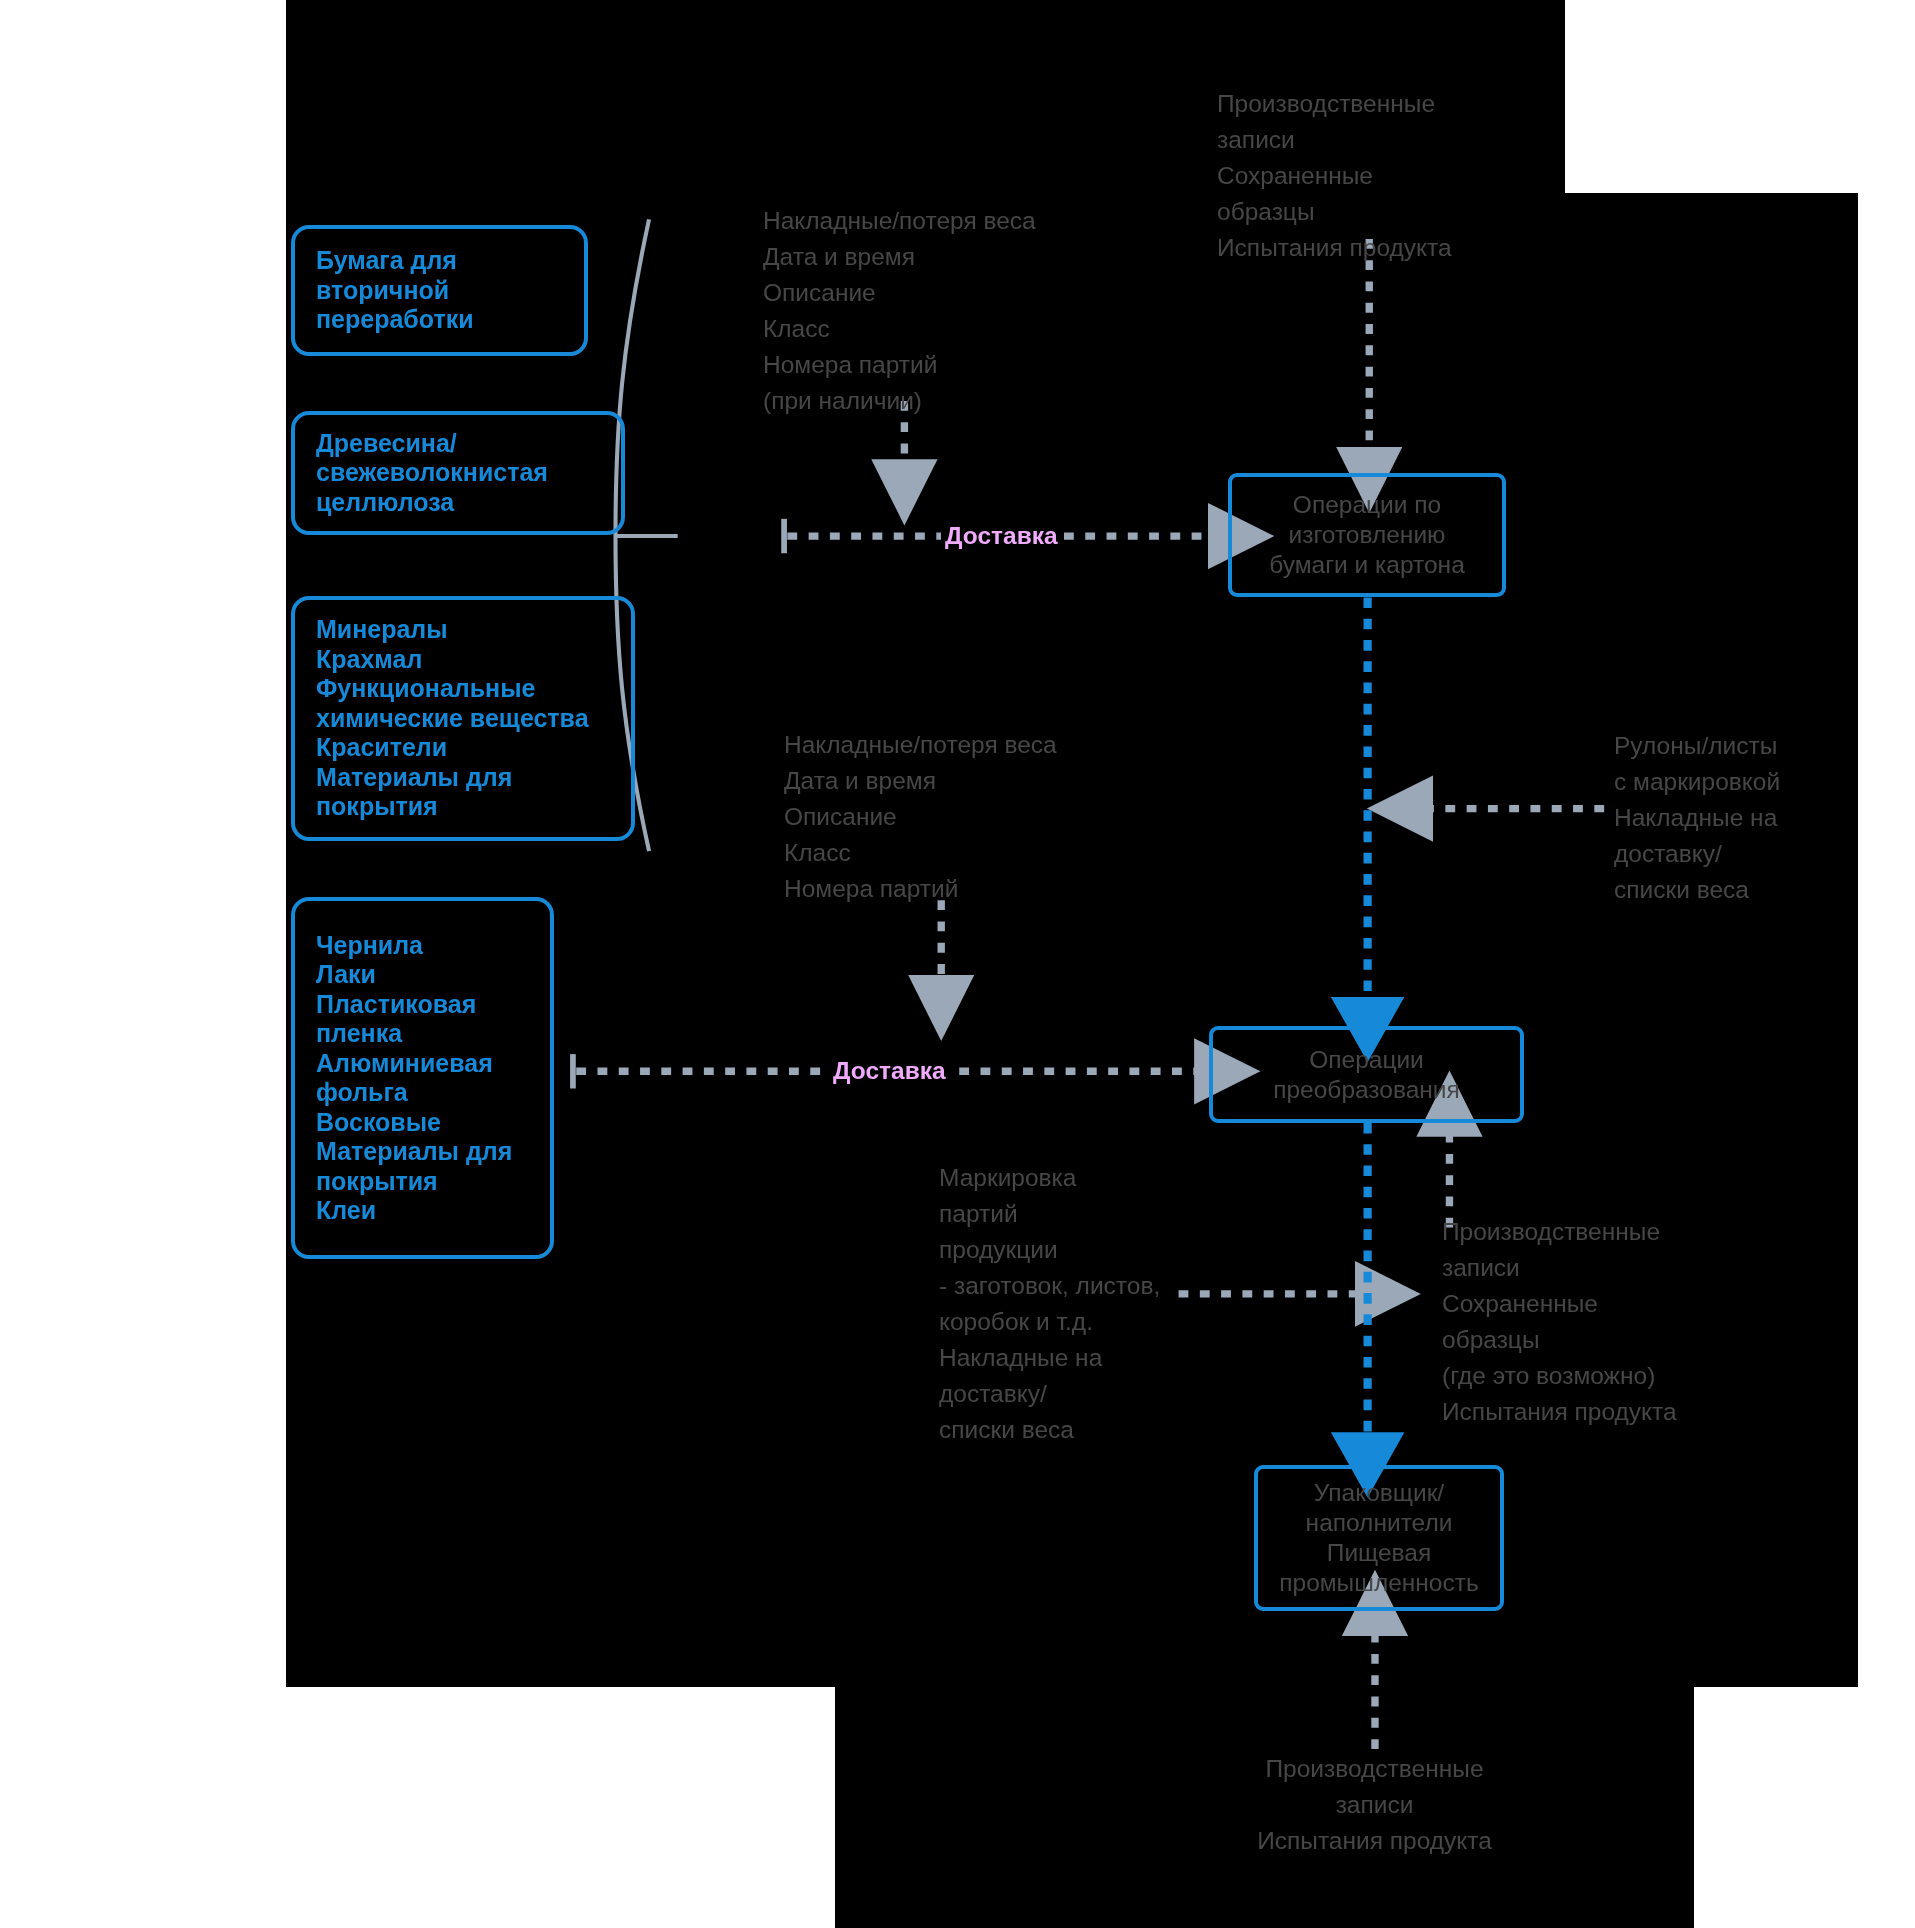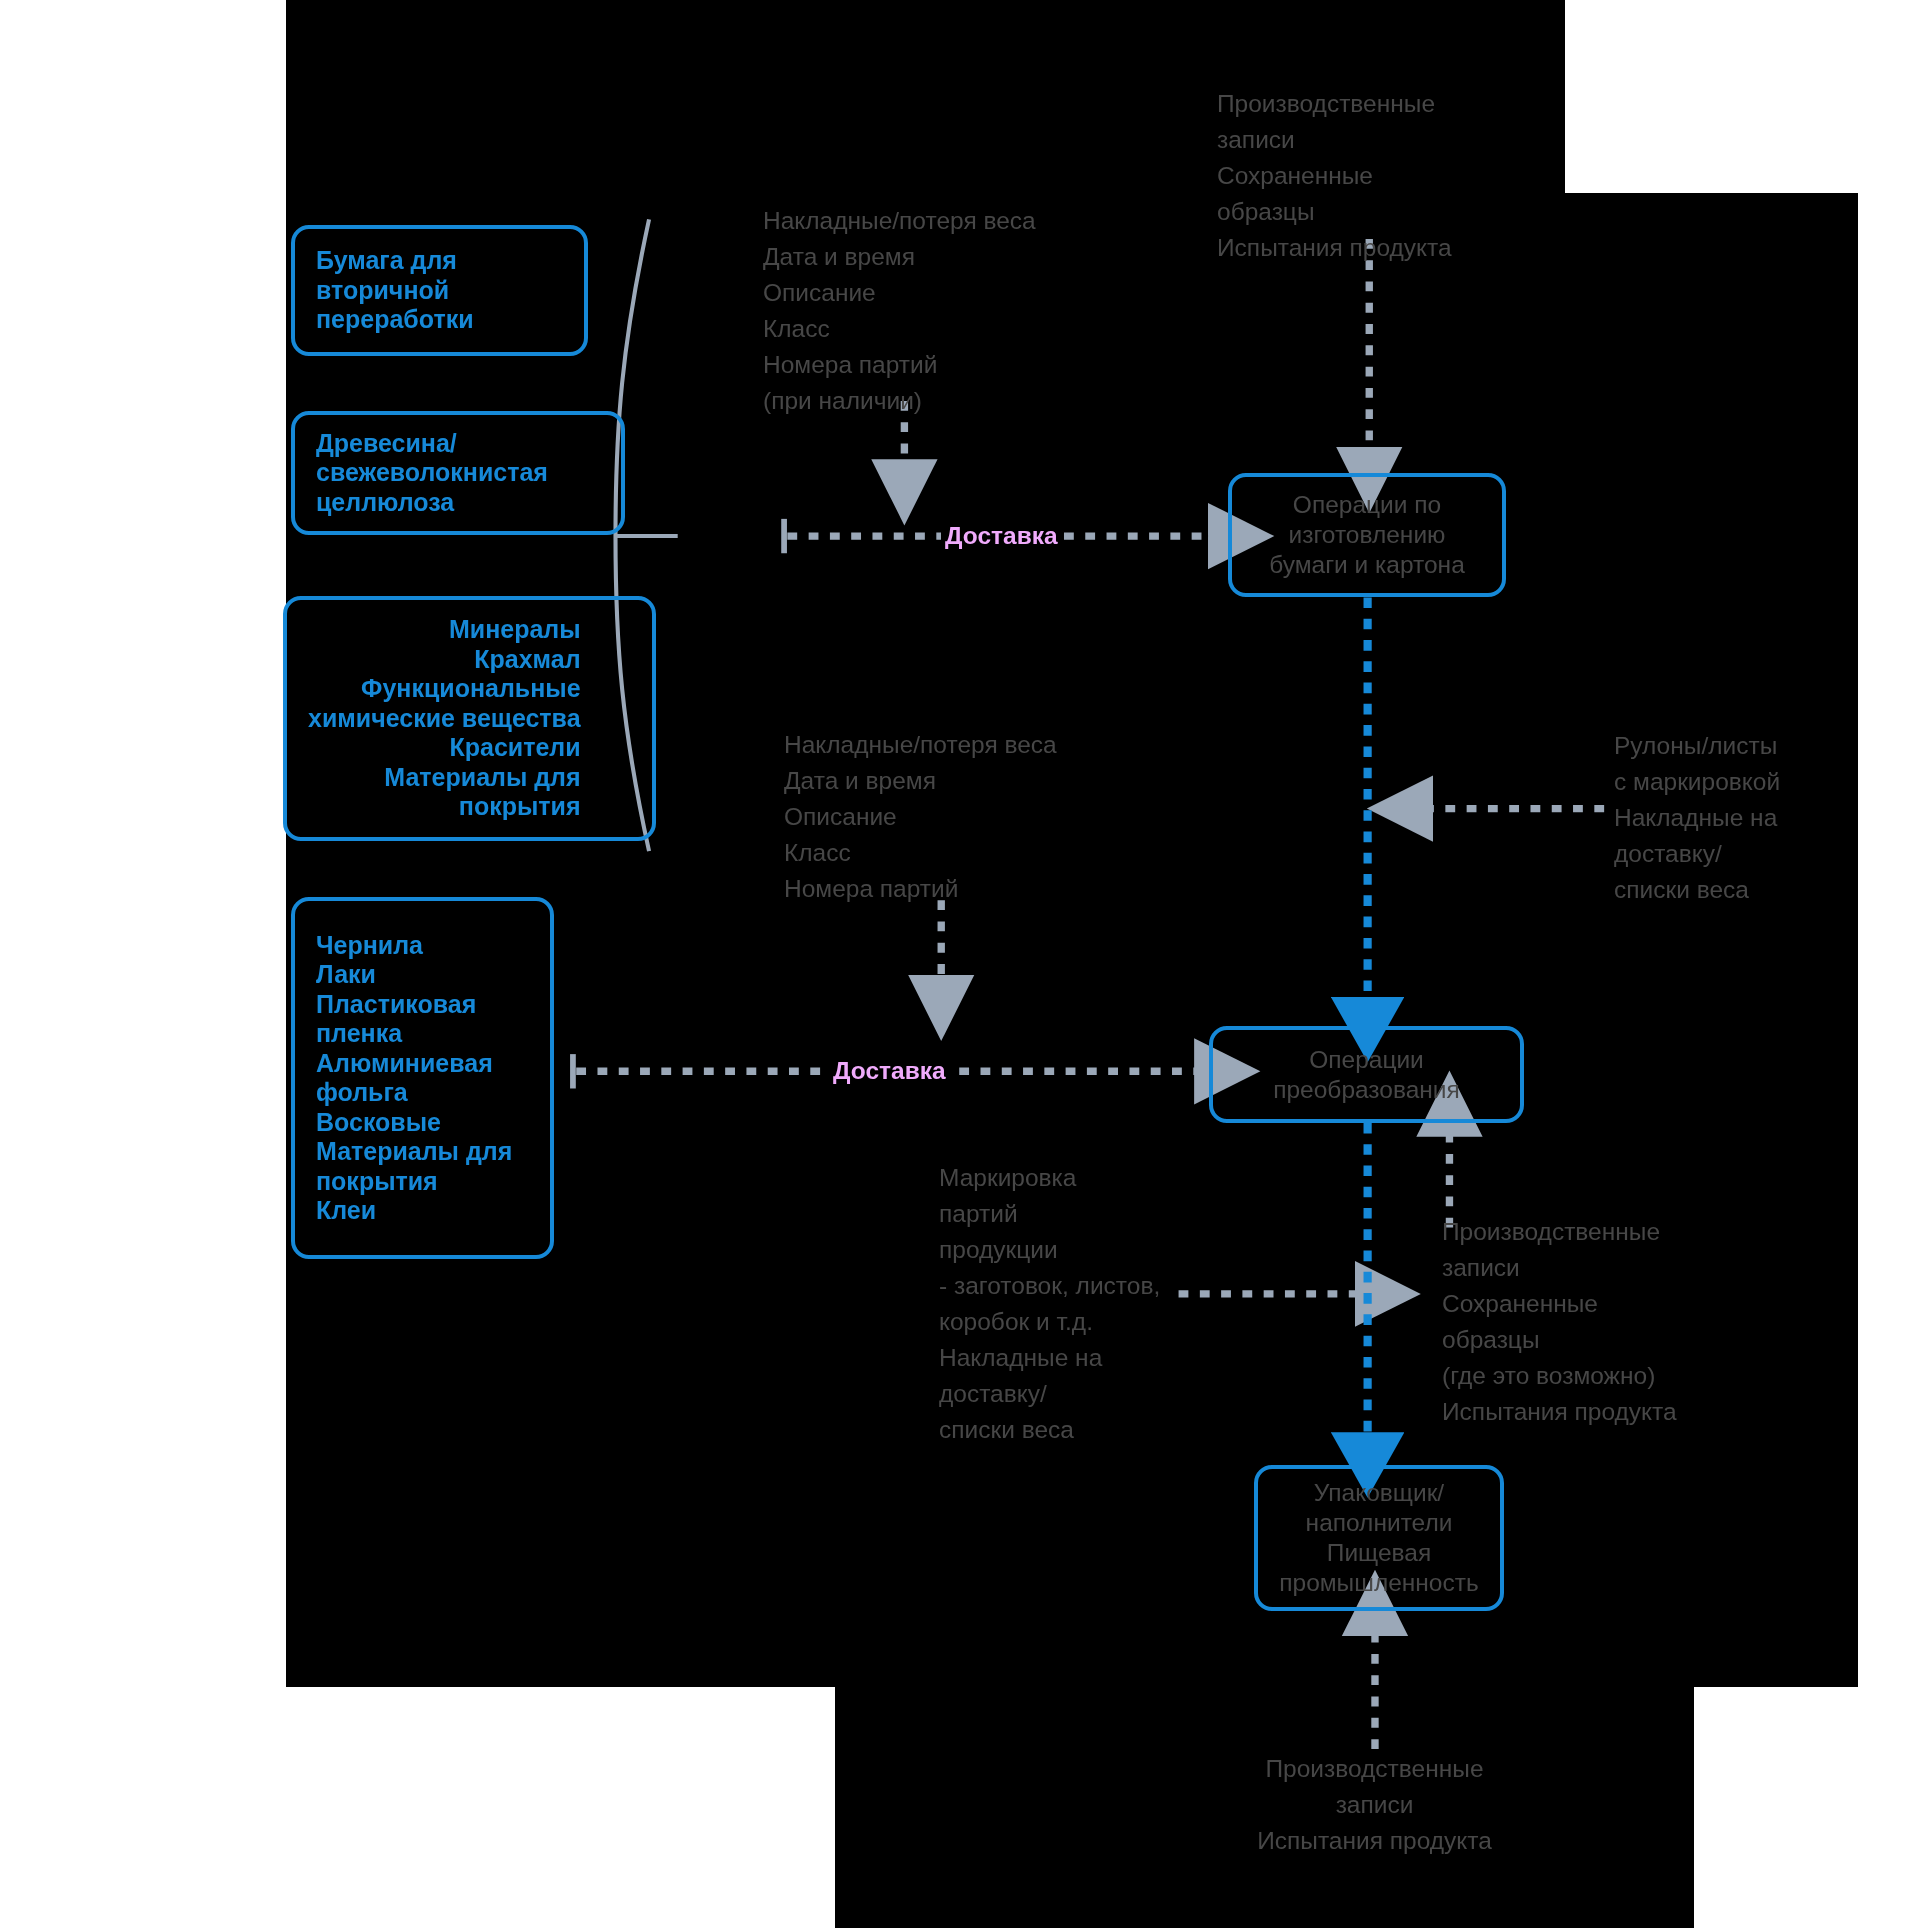--- a/index.html
+++ b/index.html
@@ -28,21 +28,21 @@
     font-size:25px;
     line-height:29.5px;
     font-weight:bold;
     padding:0 21px;
     white-space:pre-line;
   }
   .pbox{
     position:absolute;
     box-sizing:border-box;
     border:4.1px solid #1689D8;
-    border-radius:18px;
+    border-radius:9px;
     display:flex;align-items:center;justify-content:center;
   }
   .pbox .txt{
     color:#474747;
     font-size:24.5px;
     line-height:30px;
     text-align:center;
     white-space:pre-line;
   }
 
@@ -148,21 +148,21 @@
 свежеволокнистая
 целлюлоза</span>
   </div>
 
   <div class="box" style="left:291px;top:225px;width:297px;height:131px;">
     <span class="txt">Бумага для
 вторичной
 переработки</span>
   </div>
 
-  <div class="box" style="left:283px;top:596px;width:373px;height:245px;text-align:right;">
+  <div class="box" style="left:291px;top:596px;width:344px;height:245px;">
     <span class="txt">Минералы
 Крахмал
 Функциональные
 химические вещества
 Красители
 Материалы для
 покрытия</span>
   </div>
 
   <div class="box" style="left:291px;top:897px;width:263px;height:362px;">

